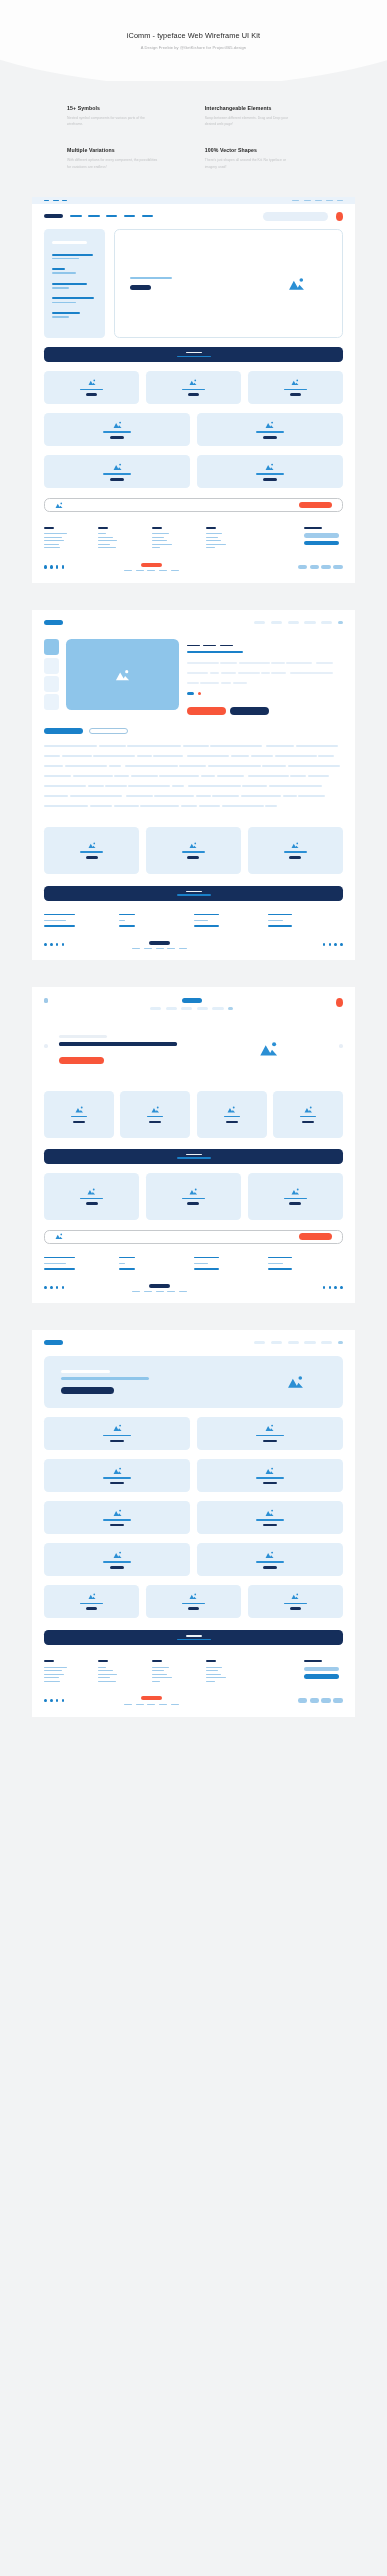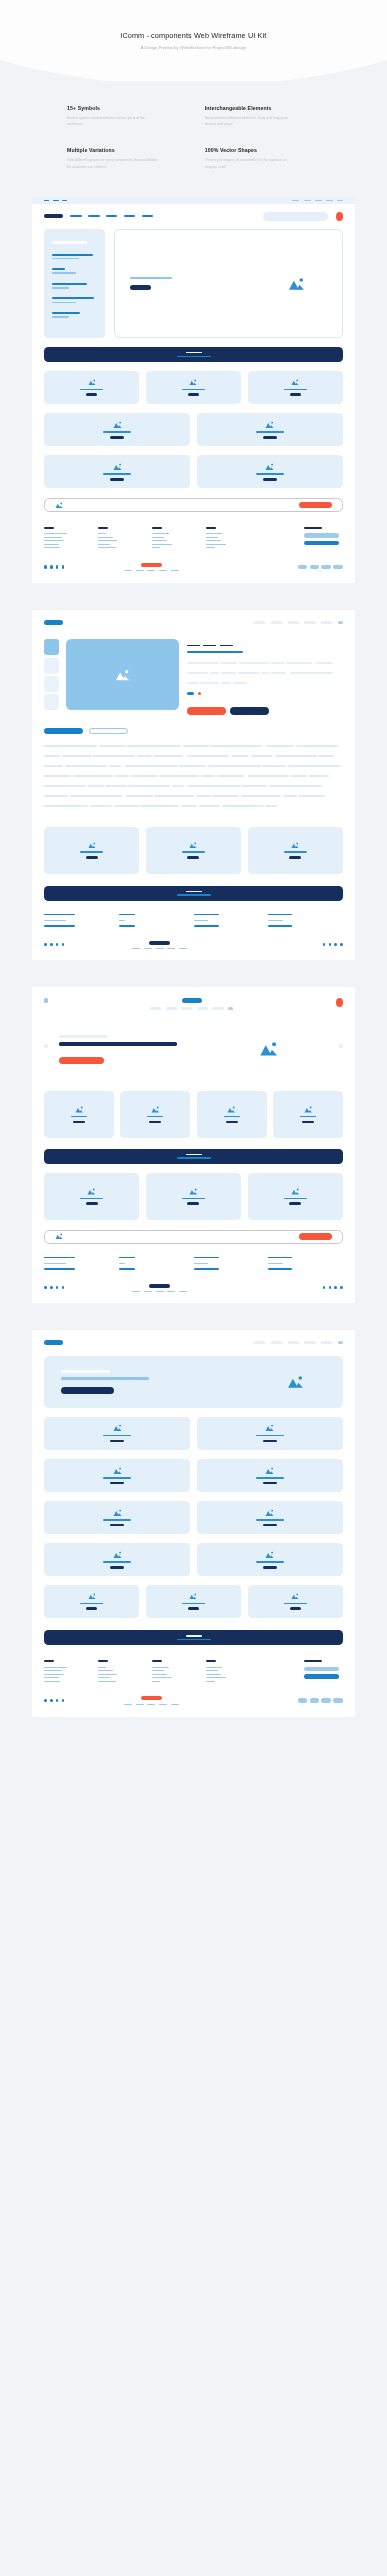--- a/index.html
+++ b/index.html
@@ -283,21 +283,21 @@
   .s4-l2{width:88px;height:3.2px;background:var(--blue-light);border-radius:1.6px;}
   .s4-bbtn{width:53px;height:6.5px;background:var(--navy);border-radius:10.8px;margin-top:7.5px;}
   .s4-bimg{position:absolute;right:39px;top:50%;transform:translateY(-50%);}
 </style>
 </head>
 <body>
 
 <section class="hero">
   <div class="hero-arc"></div>
   <div class="hero-inner">
-    <h1 class="hero-title">iComm - components Web Wireframe UI Kit</h1>
+    <h1 class="hero-title">iComm - typeface Web Wireframe UI Kit</h1>
     <p class="hero-sub">A Design Freebie by @GetKishore for Project365.design</p>
   </div>
 </section>
 
 <section class="features">
   <div>
     <div class="feat-h">15+ Symbols</div>
     <div class="feat-p">Nested symbol components for various parts of the wireframe.</div>
   </div>
   <div>

